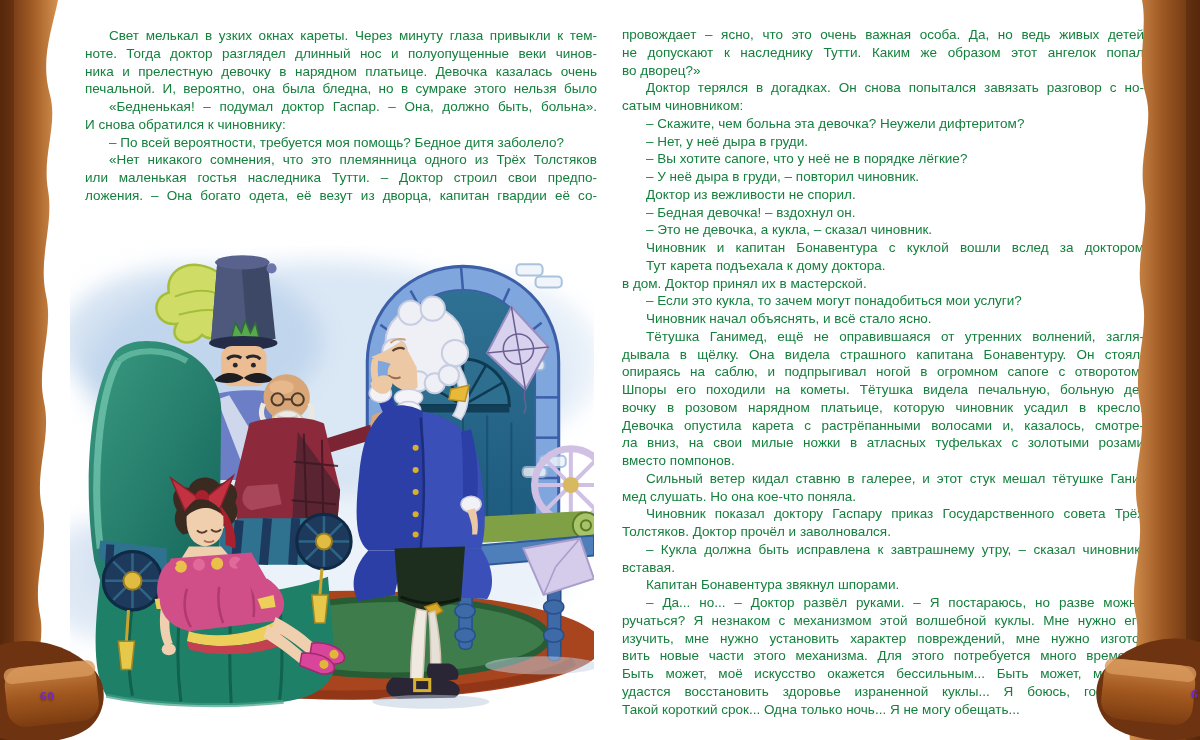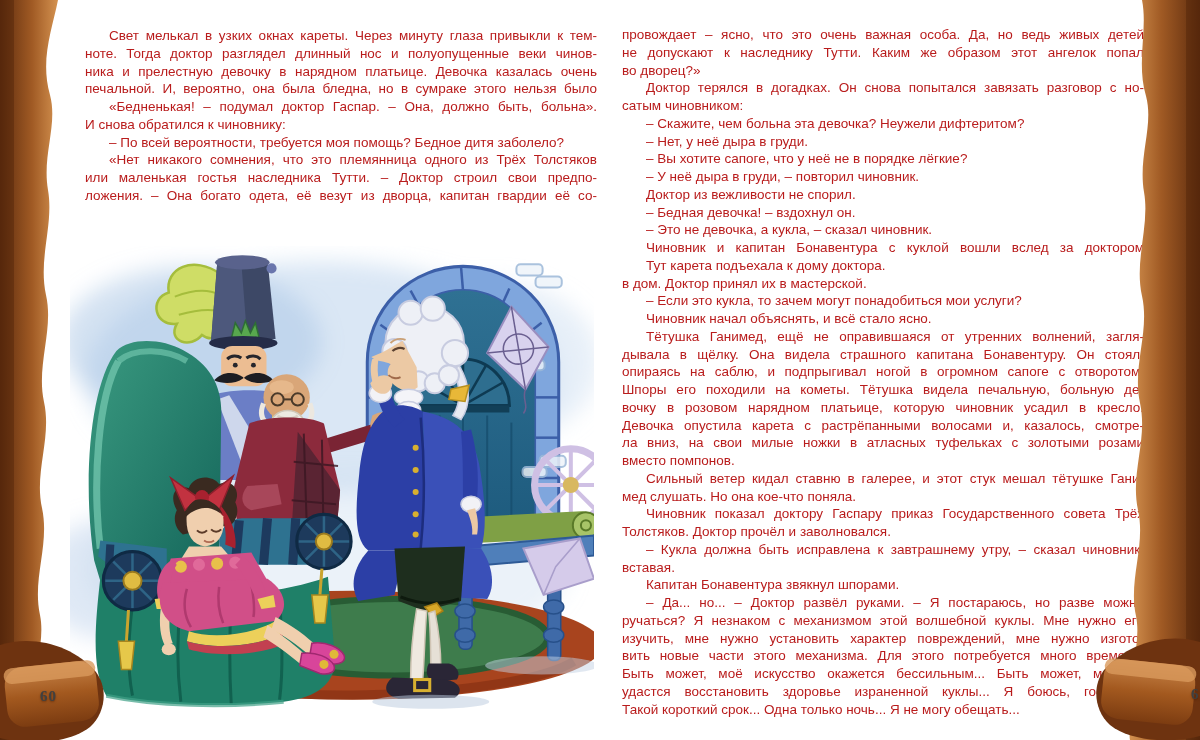--- a/index.html
+++ b/index.html
@@ -1,28 +1,28 @@
 <!DOCTYPE html>
 <html><head>
 <meta charset="utf-8">
 <style>
   html,body{margin:0;padding:0;background:#e8e8e8;}
   #spread{position:relative;width:1200px;height:740px;background:#ffffff;overflow:hidden;
           font-family:"Liberation Sans", sans-serif;}
-  .page-text{position:absolute;color:#b91c1c;font-size:13.5px;}
+  .page-text{position:absolute;color:#15803d;font-size:13.5px;}
   .line{height:17.75px;line-height:17.75px;overflow:hidden;text-align:justify;text-align-last:justify;}
   .line.para-start{text-indent:24px;}
   .line.para-end{text-align-last:left;}
   #left-text{left:85px;top:27px;width:512px;}
   #right-text{left:622px;top:26px;width:522px;}
   .border-svg{position:absolute;top:0;height:740px;}
   #left-border{left:0;width:110px;}
   #right-border{left:1090px;width:110px;}
   .page-num{position:absolute;font-family:"Liberation Serif", serif;font-weight:bold;
-            font-size:15px;color:#404040;text-shadow:0 1px 2px rgba(70,25,0,.55);letter-spacing:1px;}
+            font-size:13px;color:#6d28d9;text-shadow:0 1px 2px rgba(70,25,0,.55);letter-spacing:1px;}
   #page-num-left{left:40px;top:688px;}
   #page-num-right{left:1191px;top:686px;}
   #illustration{position:absolute;left:70px;top:246px;width:524px;height:466px;}
 </style>
 </head>
 <body>
 
 <div id="spread">
 
   <div id="left-text" class="page-text">

